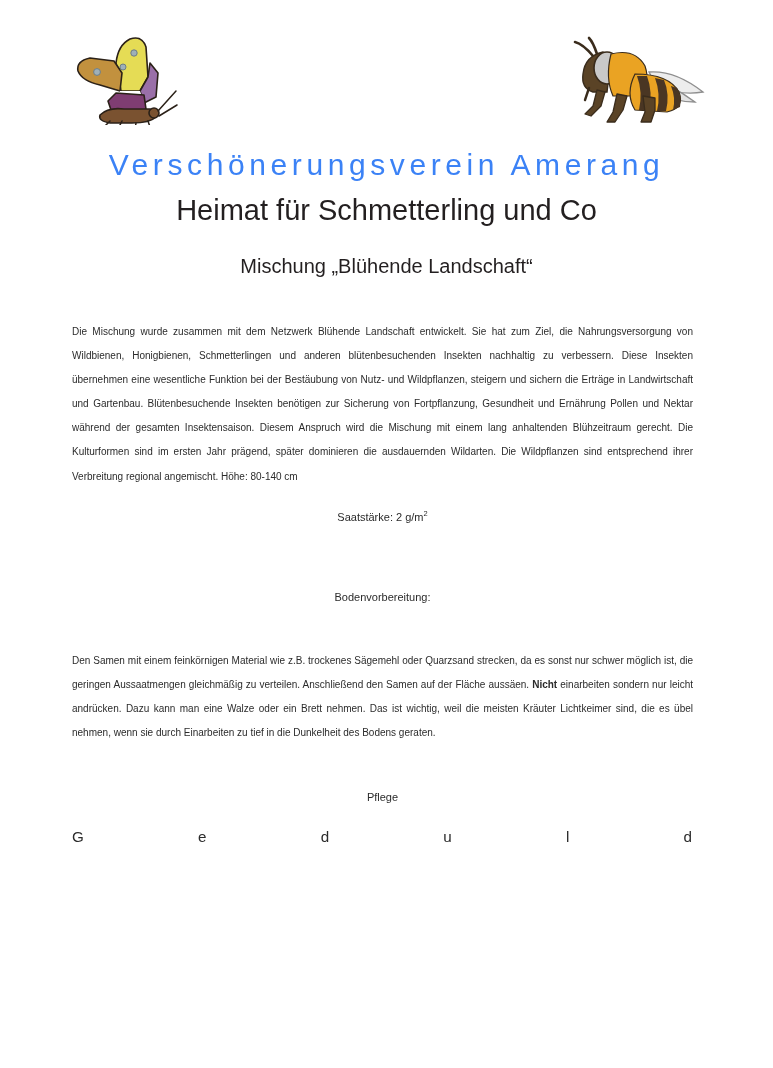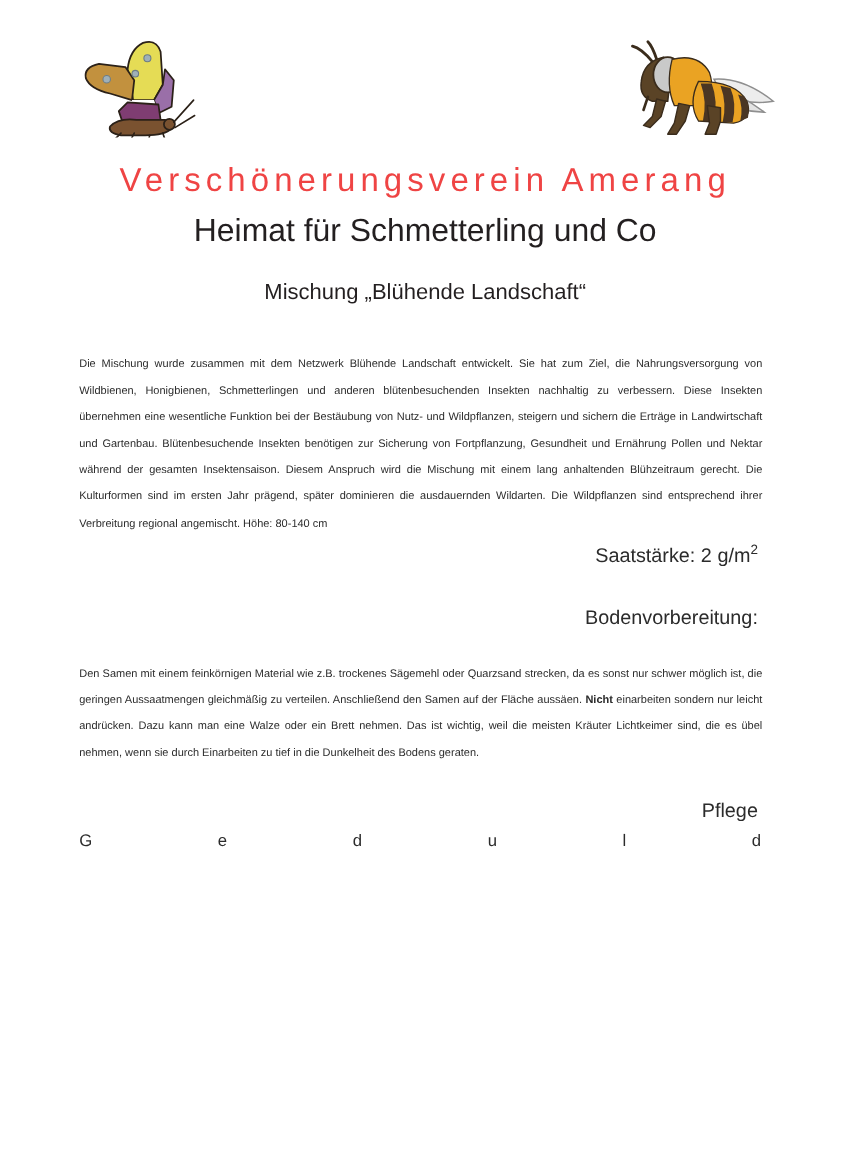--- a/index.html
+++ b/index.html
@@ -41,21 +41,21 @@
   
   .org-title {
     position: absolute;
     left: 0;
     top: 148px;
     width: 773px;
     text-align: center;
     font-size: 30px;
     font-weight: 400;
     letter-spacing: 4.6px;
-    color: #ef4444;
+    color: #3b82f6;
     white-space: nowrap;
   }
   .org-subtitle {
     position: absolute;
     left: 0;
     top: 194px;
     width: 773px;
     text-align: center;
     font-size: 29px;
     font-weight: 400;
@@ -90,24 +90,24 @@
     text-align: justify;
   }
   .gap-sm { height: 24px; }
   sup {
     font-size: 0.68em;
     vertical-align: super;
     line-height: 0;
   }
   .strong { font-weight: 700; }
   .section-label {
-    font-size: 18px;
+    font-size: 11px;
     line-height: 24.1px;
-    margin: 4px;
-    text-align: right;
+    margin: 16px;
+    text-align: center;
   }
   .geduld {
     font-size: 15.2px;
     line-height: 24.1px;
     margin: 0;
     text-align: justify;
     text-align-last: justify;
     letter-spacing: 1px;
     white-space: pre;
   }

